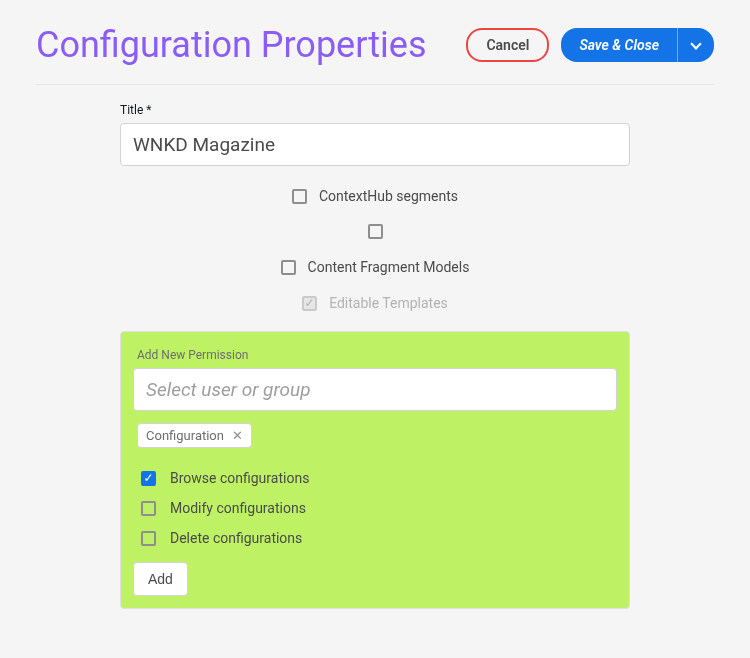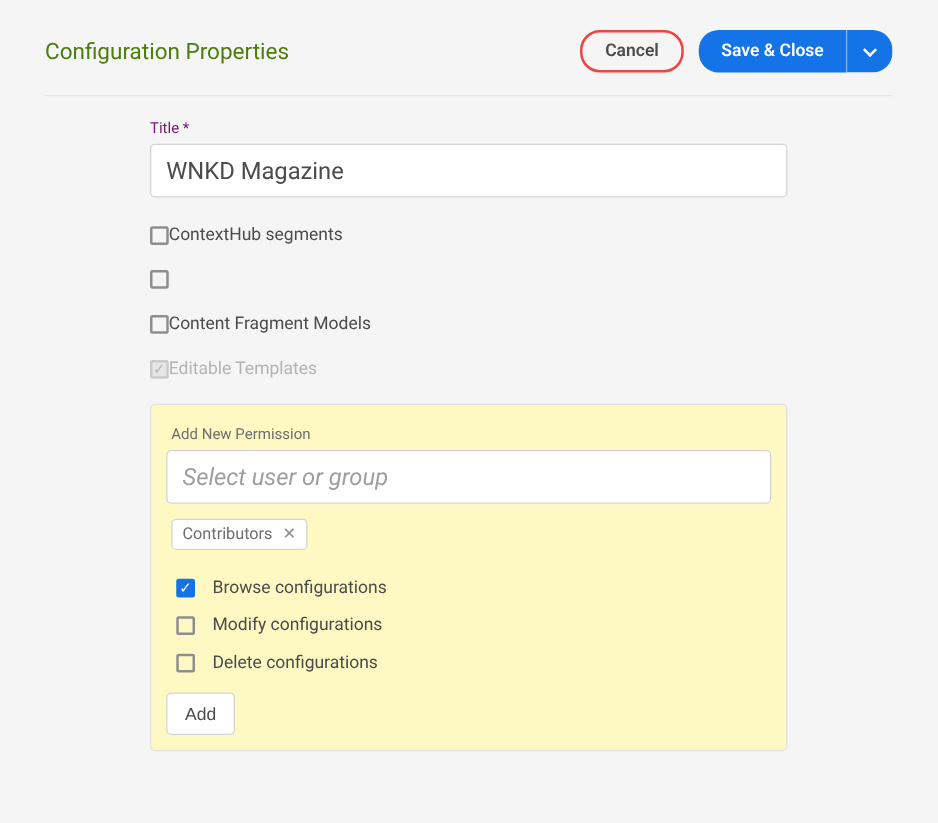--- a/index.html
+++ b/index.html
@@ -15,23 +15,23 @@
       padding: 24px 36px 20px 36px;
     }
     .header {
       display: flex;
       justify-content: space-between;
       align-items: center;
       padding-bottom: 18px;
       border-bottom: 1px solid #e6e6e6;
     }
     .page-title {
-      font-size: 18px;
+      font-size: 36px;
       font-weight: 400;
-      color: #4d7c0f;
+      color: #8b5cf6;
     }
     .header-actions {
       display: flex;
       align-items: center;
       gap: 12px;
     }
     .btn {
       border: none;
       cursor: pointer;
       font-size: 14px;
@@ -47,20 +47,21 @@
     }
     .split-group {
       display: flex;
     }
     .btn-cta {
       background: #1473e6;
       color: #fff;
       padding: 9px 18px;
       border-radius: 16px 0 0 16px;
       font-weight: 600;
+      font-style: italic;
     }
     .btn-cta-more {
       background: #1473e6;
       color: #fff;
       padding: 9px 14px;
       border-radius: 0 16px 16px 0;
       border-left: 1px solid rgba(255,255,255,0.4);
       display: flex;
       align-items: center;
       justify-content: center;
@@ -74,21 +75,21 @@
       transform: rotate(45deg);
       margin-top: -3px;
     }
     .form-body {
       margin-left: 84px;
       margin-top: 18px;
       width: 510px;
     }
     .field-label {
       font-size: 12px;
-      color: #701a75;
+      color: #0f172a;
       margin-bottom: 6px;
       display: block;
     }
     .text-input {
       width: 100%;
       padding: 9px 12px;
       font-size: 19px;
       color: #4b4b4b;
       border: 1px solid #d3d3d3;
       border-radius: 4px;
@@ -98,23 +99,25 @@
     .text-input::placeholder {
       color: #9e9e9e;
       font-style: italic;
     }
     .checkbox-stack {
       margin-top: 22px;
     }
     .checkbox-row {
       display: flex;
       align-items: center;
+      gap: 12px;
       margin-bottom: 20px;
       font-size: 14px;
       color: #4b4b4b;
+      justify-content: center;
     }
     .checkbox-row.disabled {
       color: #b3b3b3;
     }
     .checkbox-box {
       width: 15px;
       height: 15px;
       border: 2px solid #8e8e8e;
       border-radius: 2px;
       display: flex;
@@ -147,21 +150,21 @@
       padding: 7px 12px;
       border-radius: 4px;
       font-size: 14px;
       color: #4b4b4b;
       cursor: pointer;
     }
     .tab-icon svg {
       display: block;
     }
     .panel {
-      background: #fef9c3;
+      background: #bef264;
       border: 1px solid #e0e0e0;
       border-radius: 4px;
       padding: 16px 12px 12px 12px;
       margin-top: 8px;
     }
     .panel-label {
       font-size: 12px;
       color: #6e6e6e;
       margin-bottom: 6px;
       display: block;
@@ -259,21 +262,21 @@
       </div>
     </div>
 
 
     <div class="panel">
       <label class="panel-label">Add New Permission</label>
       <input class="text-input" type="text" placeholder="Select user or group" style="">
 
       <div class="tag-row">
         <span class="tag">
-          <span>Contributors</span>
+          <span>Configuration</span>
           <span class="tag-x">✕</span>
         </span>
       </div>
 
       <div class="perm-stack">
         <div class="perm-row">
           <span class="checkbox-box checked">
             <span class="checkmark">✓</span>
           </span>
           <span>Browse configurations</span>

